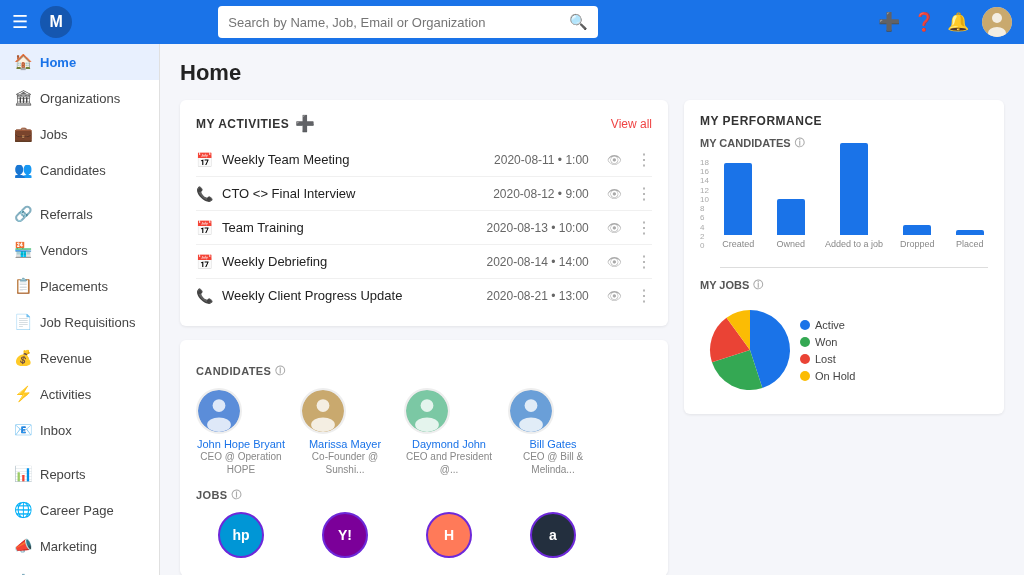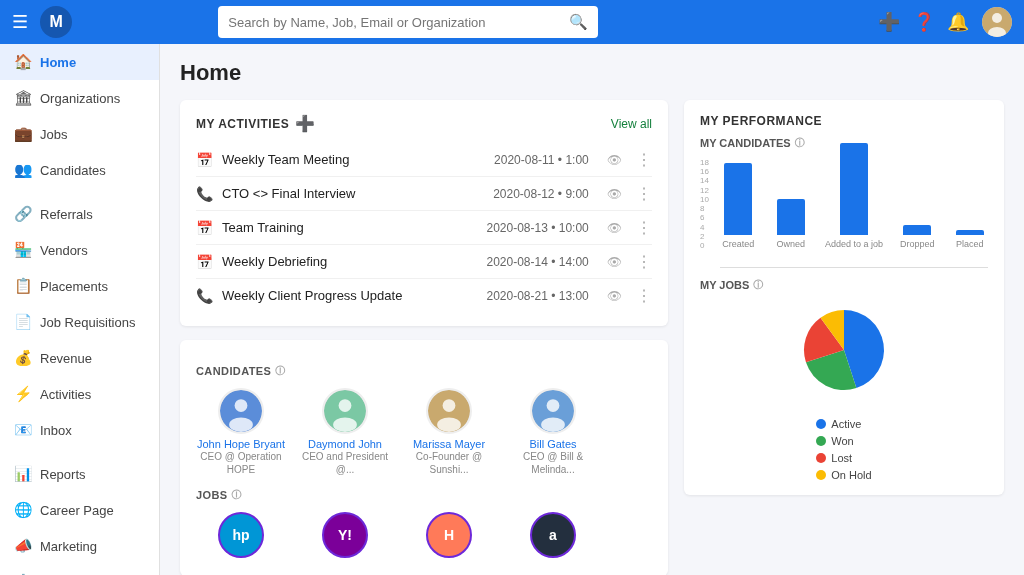--- a/index.html
+++ b/index.html
@@ -58,38 +58,38 @@
     
     .content-grid { display: grid; grid-template-columns: 1fr 320px; gap: 16px; }
 
     
     .card { background: white; border-radius: 6px; padding: 14px 16px; box-shadow: 0 1px 3px rgba(0,0,0,0.08); }
 
     
     .section-header { display: flex; align-items: center; justify-content: space-between; margin-bottom: 10px; }
     .section-title { font-size: 12px; font-weight: 700; color: #333; text-transform: uppercase; letter-spacing: 0.5px; display: flex; align-items: center; gap: 6px; }
     .section-title .add-btn { color: #1a73e8; font-size: 16px; cursor: pointer; }
-    .view-all { color: #15803d; font-size: 12px; cursor: pointer; }
+    .view-all { color: #ef4444; font-size: 12px; cursor: pointer; }
 
     .activity-row {
       display: flex; align-items: center; padding: 7px 0;
       border-bottom: 1px solid #f0f0f0; gap: 10px;
     }
     .activity-row:last-child { border-bottom: none; }
     .activity-icon { font-size: 14px; color: #555; width: 16px; }
     .activity-name { flex: 1; color: #222; font-size: 13px; }
     .activity-date { color: #666; font-size: 12px; margin-right: 8px; }
     .activity-eye { color: #aaa; font-size: 12px; margin-right: 4px; cursor: pointer; }
     .activity-dots { color: #aaa; cursor: pointer; font-size: 16px; }
 
     
     .recent-actions { margin-top: 14px; }
     .subsection-title { font-size: 11px; font-weight: 700; color: #555; text-transform: uppercase; margin-bottom: 10px; letter-spacing: 0.4px; display: flex; align-items: center; gap: 4px; }
     .persons-row { display: flex; gap: 14px; flex-wrap: wrap; margin-bottom: 12px; }
-    .person-item { display: flex; flex-direction: column; align-items: center; width: 90px; cursor: pointer; }
+    .person-item { display: flex; flex-direction: column; width: 90px; cursor: pointer; }
     .person-avatar { width: 46px; height: 46px; border-radius: 50%; background: #ddd; display: flex; align-items: center; justify-content: center; overflow: hidden; margin-bottom: 4px; border: 2px solid #eee; }
     .person-avatar svg { width: 100%; height: 100%; }
     .person-name { font-size: 11px; color: #1a73e8; text-align: center; font-weight: 500; }
     .person-sub { font-size: 10px; color: #888; text-align: center; line-height: 1.3; }
 
     .jobs-row { display: flex; gap: 14px; flex-wrap: wrap; }
     .job-item { display: flex; flex-direction: column; align-items: center; width: 90px; cursor: pointer; }
     .job-logo { width: 46px; height: 46px; border-radius: 50%; background: #f0f0f0; display: flex; align-items: center; justify-content: center; margin-bottom: 4px; border: 2px solid #6d28d9; font-size: 18px; font-weight: bold; }
 
     
@@ -102,21 +102,21 @@
     
     .bar-chart { display: flex; align-items: flex-end; gap: 16px; height: 110px; padding-bottom: 18px; position: relative; border-bottom: 1px solid #ddd; }
     .bar-group { display: flex; flex-direction: column; align-items: center; flex: 1; }
     .bar { background: #1a73e8; border-radius: 2px 2px 0 0; width: 28px; }
     .bar-label { font-size: 9px; color: #888; margin-top: 4px; text-align: center; white-space: nowrap; }
     .y-axis { position: absolute; left: 0; top: 0; bottom: 18px; display: flex; flex-direction: column; justify-content: space-between; }
     .y-label { font-size: 8px; color: #aaa; }
 
     
     .my-jobs-label { font-size: 11px; font-weight: 600; color: #555; margin-bottom: 8px; display: flex; align-items: center; gap: 4px; }
-    .pie-container { display: flex; align-items: center; gap: 18px; flex-direction: column; }
+    .pie-container { display: flex; align-items: center; gap: 0; }
     .pie-svg { width: 100px; height: 100px; }
     .pie-legend { display: flex; flex-direction: column; gap: 5px; }
     .legend-item { display: flex; align-items: center; gap: 5px; font-size: 11px; color: #444; }
     .legend-dot { width: 10px; height: 10px; border-radius: 50%; }
 
     
     .notifications-title { font-size: 14px; font-weight: 600; color: #333; margin-bottom: 4px; }
 
     
     ::-webkit-scrollbar { width: 4px; }
@@ -285,38 +285,38 @@
         <circle cx="23" cy="17" r="7" fill="#fff" opacity="0.8"></circle>
         <ellipse cx="23" cy="38" rx="13" ry="8" fill="#fff" opacity="0.8"></ellipse>
       </svg>
     </div>
     <div class="person-name">John Hope Bryant</div>
     <div class="person-sub">CEO @ Operation HOPE</div>
   </div>
                 <div class="person-item">
     <div class="person-avatar">
       <svg viewBox="0 0 46 46" xmlns="http://www.w3.org/2000/svg">
+        <circle cx="23" cy="23" r="23" fill="#c9a96e"></circle>
+        <circle cx="23" cy="17" r="7" fill="#fff" opacity="0.8"></circle>
+        <ellipse cx="23" cy="38" rx="13" ry="8" fill="#fff" opacity="0.8"></ellipse>
+      </svg>
+    </div>
+    <div class="person-name">Marissa Mayer</div>
+    <div class="person-sub">Co-Founder @ Sunshi...</div>
+  </div>
+                <div class="person-item">
+    <div class="person-avatar">
+      <svg viewBox="0 0 46 46" xmlns="http://www.w3.org/2000/svg">
         <circle cx="23" cy="23" r="23" fill="#7bc8a4"></circle>
         <circle cx="23" cy="17" r="7" fill="#fff" opacity="0.8"></circle>
         <ellipse cx="23" cy="38" rx="13" ry="8" fill="#fff" opacity="0.8"></ellipse>
       </svg>
     </div>
     <div class="person-name">Daymond John</div>
     <div class="person-sub">CEO and President @...</div>
-  </div>
-                <div class="person-item">
-    <div class="person-avatar">
-      <svg viewBox="0 0 46 46" xmlns="http://www.w3.org/2000/svg">
-        <circle cx="23" cy="23" r="23" fill="#c9a96e"></circle>
-        <circle cx="23" cy="17" r="7" fill="#fff" opacity="0.8"></circle>
-        <ellipse cx="23" cy="38" rx="13" ry="8" fill="#fff" opacity="0.8"></ellipse>
-      </svg>
-    </div>
-    <div class="person-name">Marissa Mayer</div>
-    <div class="person-sub">Co-Founder @ Sunshi...</div>
   </div>
                 <div class="person-item">
     <div class="person-avatar">
       <svg viewBox="0 0 46 46" xmlns="http://www.w3.org/2000/svg">
         <circle cx="23" cy="23" r="23" fill="#6a9fd8"></circle>
         <circle cx="23" cy="17" r="7" fill="#fff" opacity="0.8"></circle>
         <ellipse cx="23" cy="38" rx="13" ry="8" fill="#fff" opacity="0.8"></ellipse>
       </svg>
     </div>
     <div class="person-name">Bill Gates</div>

